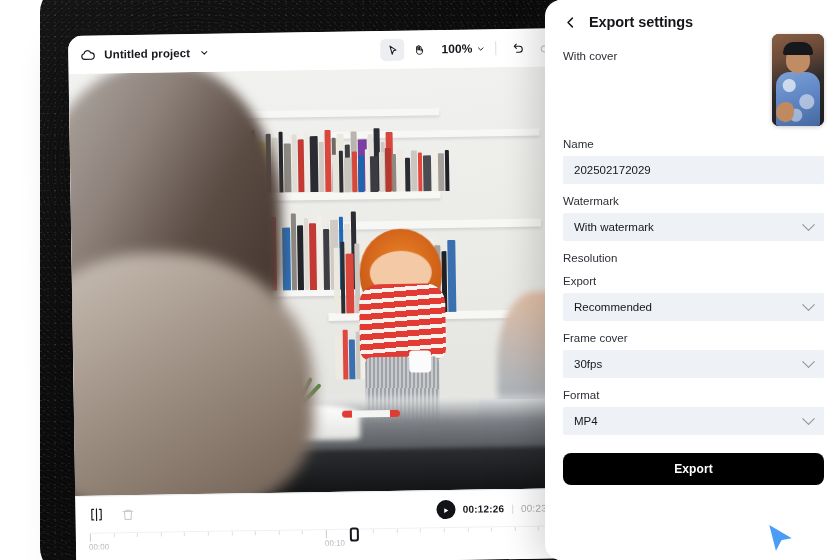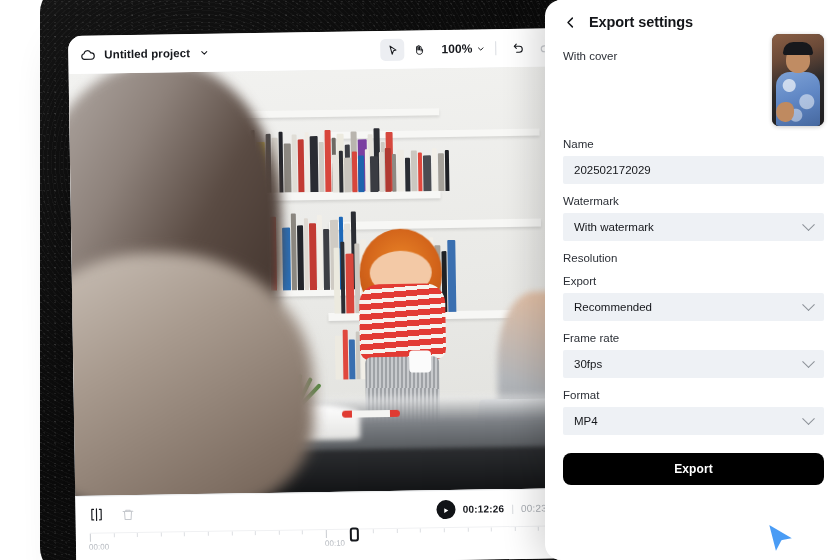--- a/index.html
+++ b/index.html
@@ -743,21 +743,21 @@
 
       <div class="field">
         <span class="field-label">Export</span>
         <div class="control">
           <span class="val">Recommended</span>
           <span class="chev-down"></span>
         </div>
       </div>
 
       <div class="field">
-        <span class="field-label">Frame rate</span>
+        <span class="field-label">Frame cover</span>
         <div class="control">
           <span class="val">30fps</span>
           <span class="chev-down"></span>
         </div>
       </div>
 
       <div class="field">
         <span class="field-label">Format</span>
         <div class="control">
           <span class="val">MP4</span>

